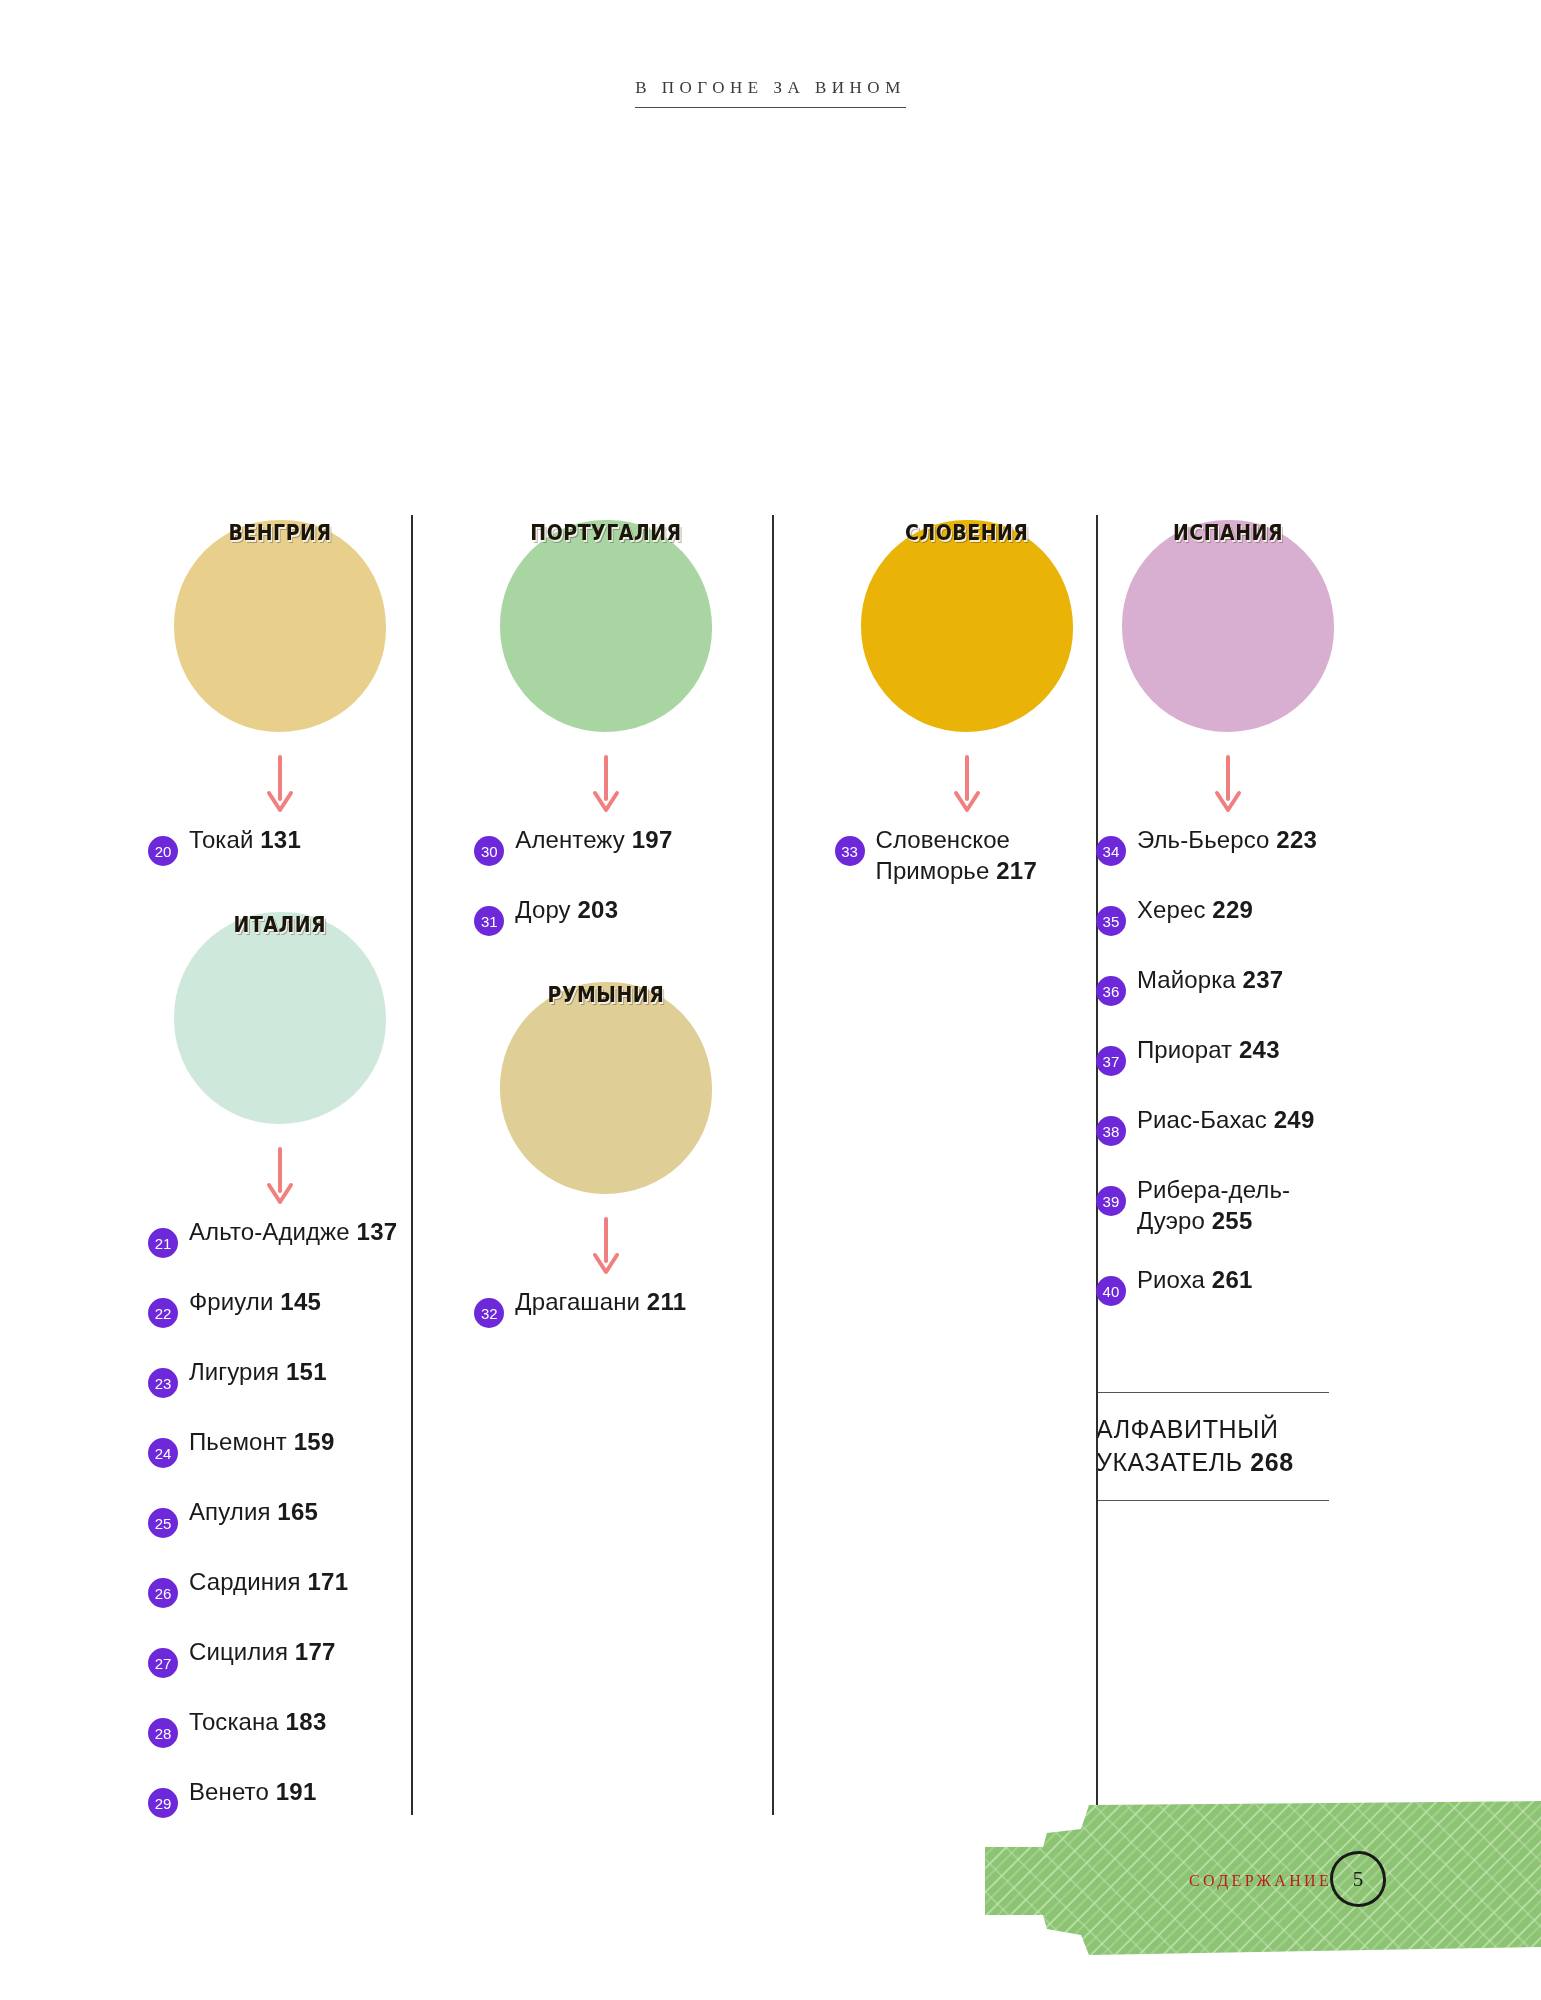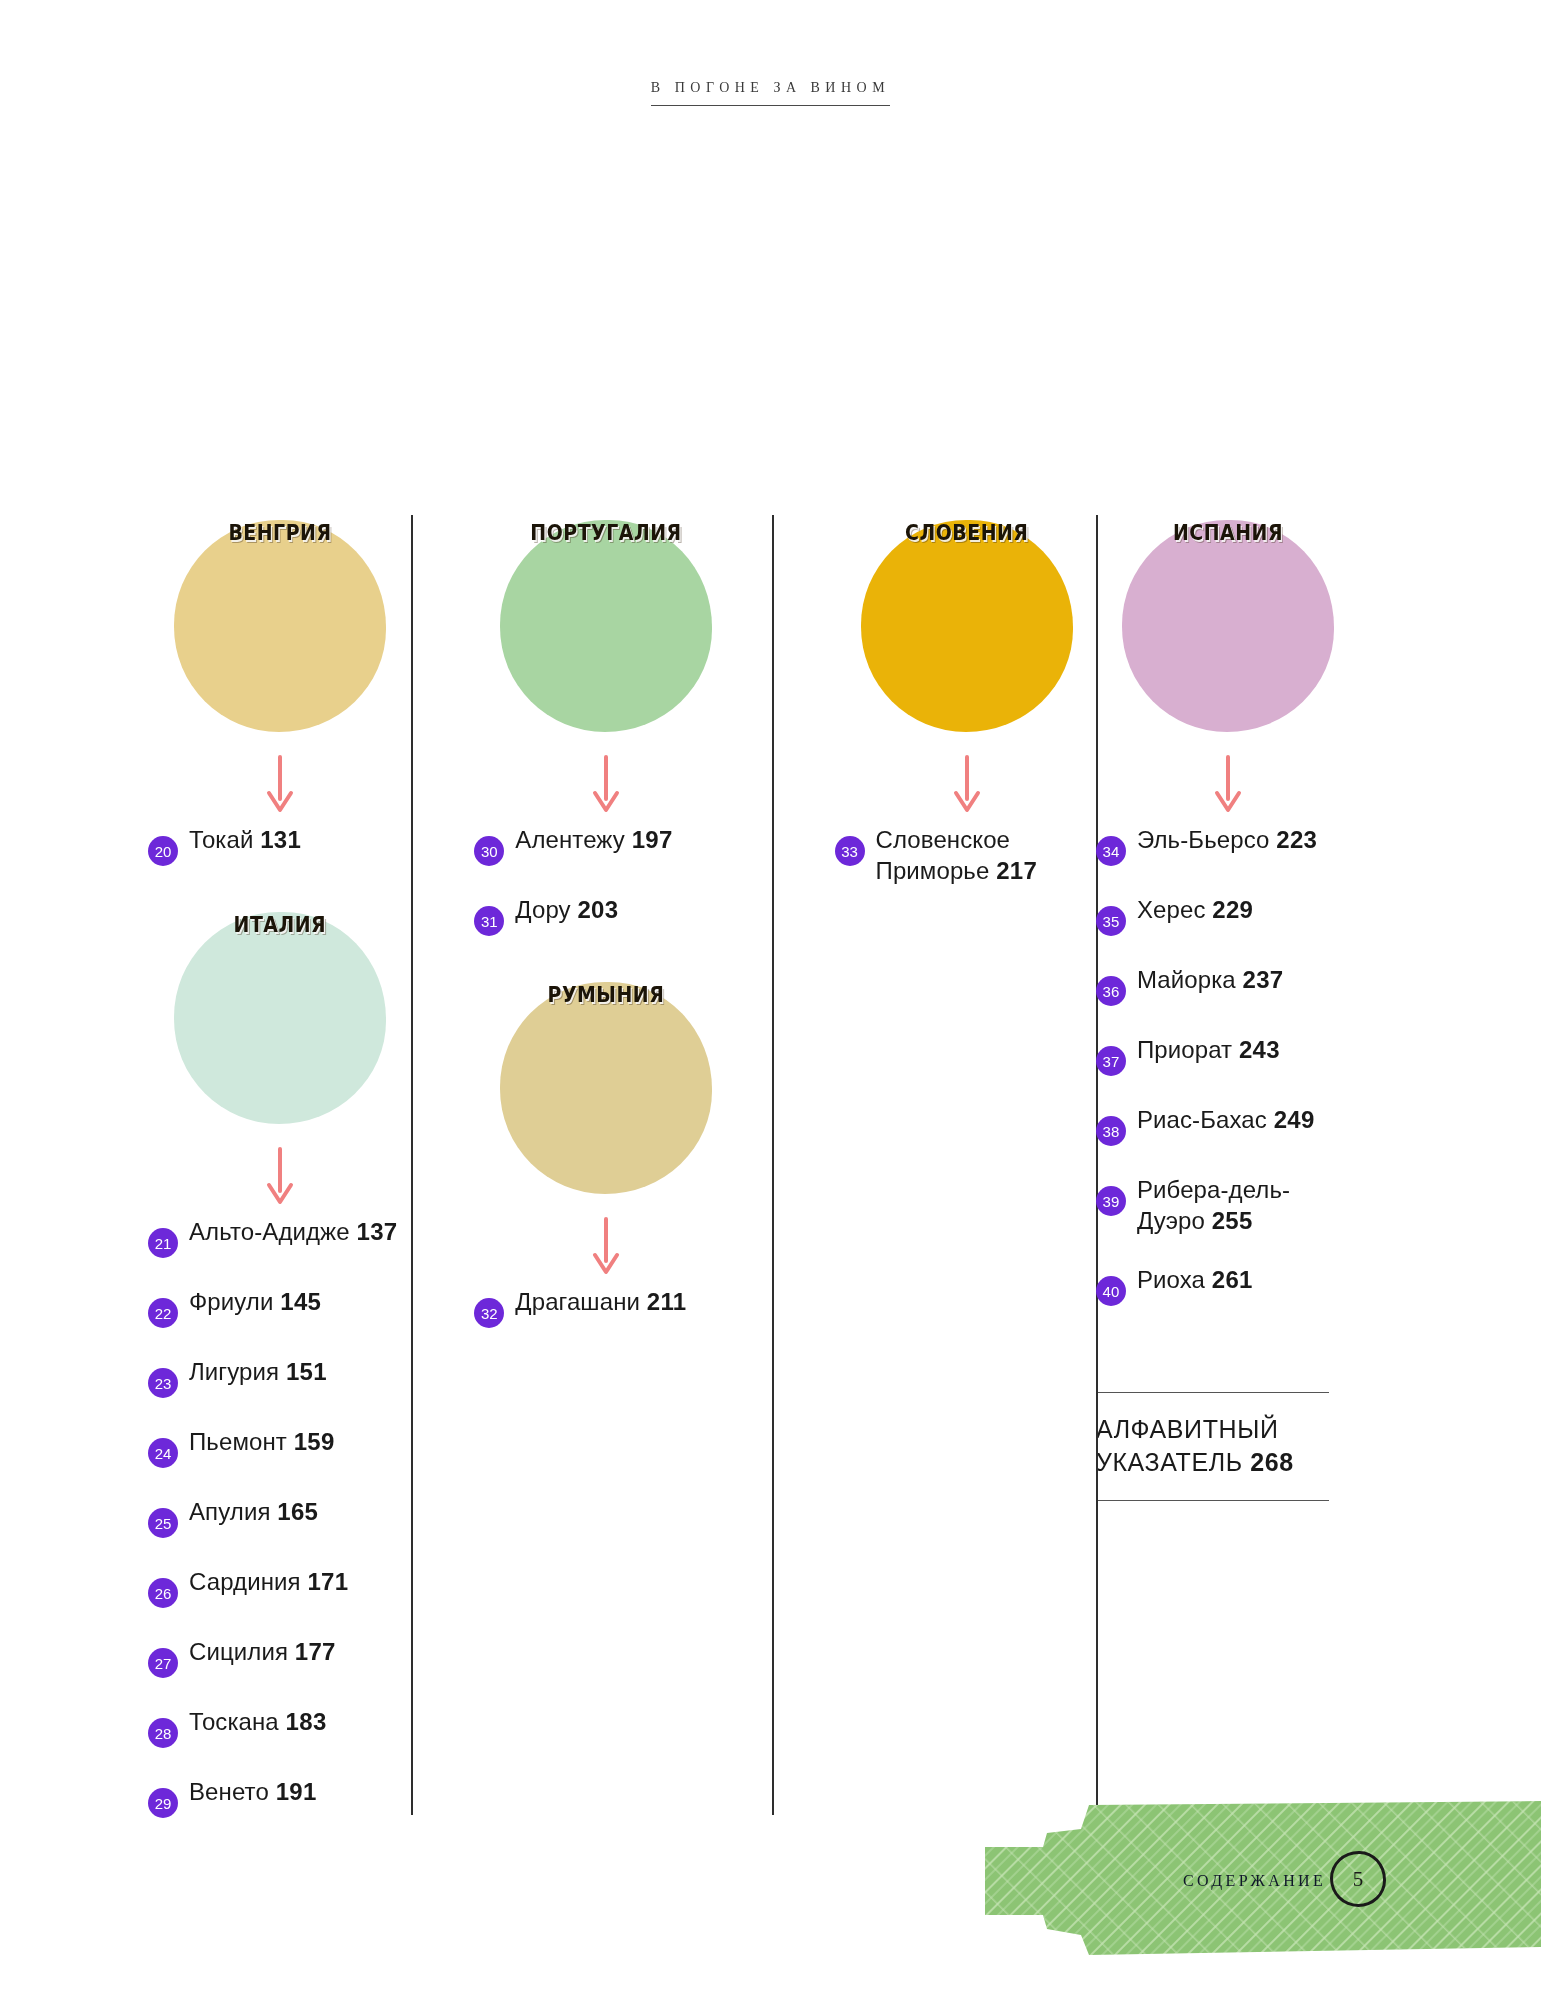--- a/index.html
+++ b/index.html
@@ -12,21 +12,21 @@
   .page { position: relative; width: 1541px; height: 2000px; background: #fff; }
 
   
   .running-head {
     position: absolute; top: 78px; left: 0; width: 1541px;
     text-align: center;
   }
   .running-head .rh-text {
     display: inline-block;
     font-family: "Liberation Serif", serif;
-    font-size: 14px;
+    font-size: 17px;
     letter-spacing: 5.5px;
     color: #3a3a3a;
     text-transform: uppercase;
     padding-bottom: 9px;
     border-bottom: 1.4px solid #4a4a4a;
   }
 
   
   .columns {
     position: absolute;
@@ -132,25 +132,25 @@
 
   
   .footer {
     position: absolute;
     left: 985px; top: 1795px;
     width: 556px; height: 170px;
   }
   .footer svg { position: absolute; left: 0; top: 0; }
   .footer-label {
     position: absolute;
-    left: 198px; top: 77px;
+    left: 204px; top: 77px;
     font-family: "Liberation Serif", serif;
     font-size: 16px;
     letter-spacing: 3.4px;
-    color: #0f172a;
+    color: #b91c1c;
     text-transform: uppercase;
   }
   .footer-pagenum {
     position: absolute;
     left: 345px; top: 56px;
     width: 56px; height: 56px;
     display: flex; align-items: center; justify-content: center;
     font-family: "Liberation Serif", serif;
     font-size: 21px;
     color: #1a1a1a;

